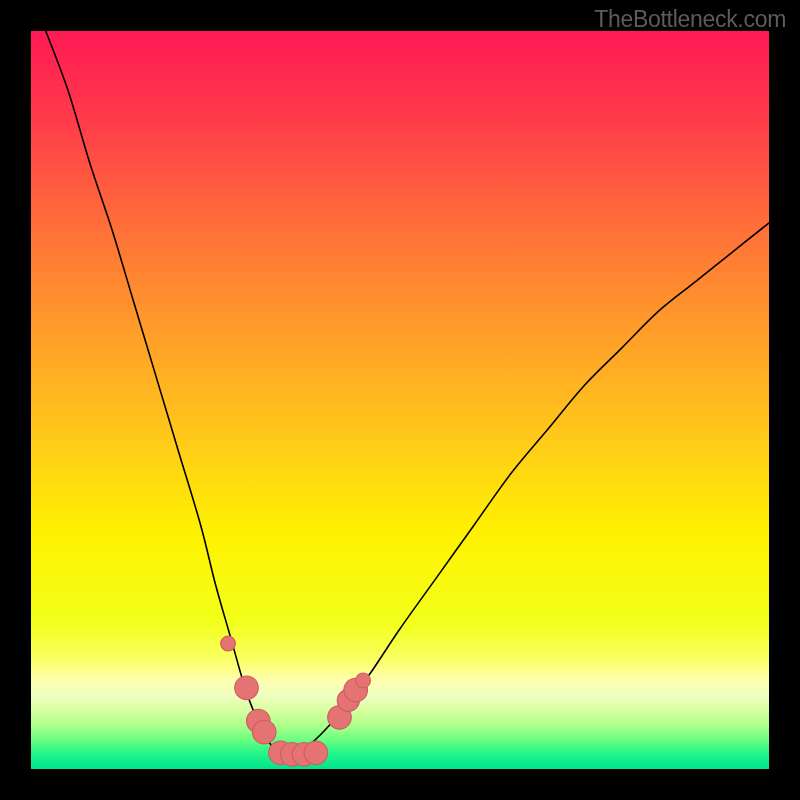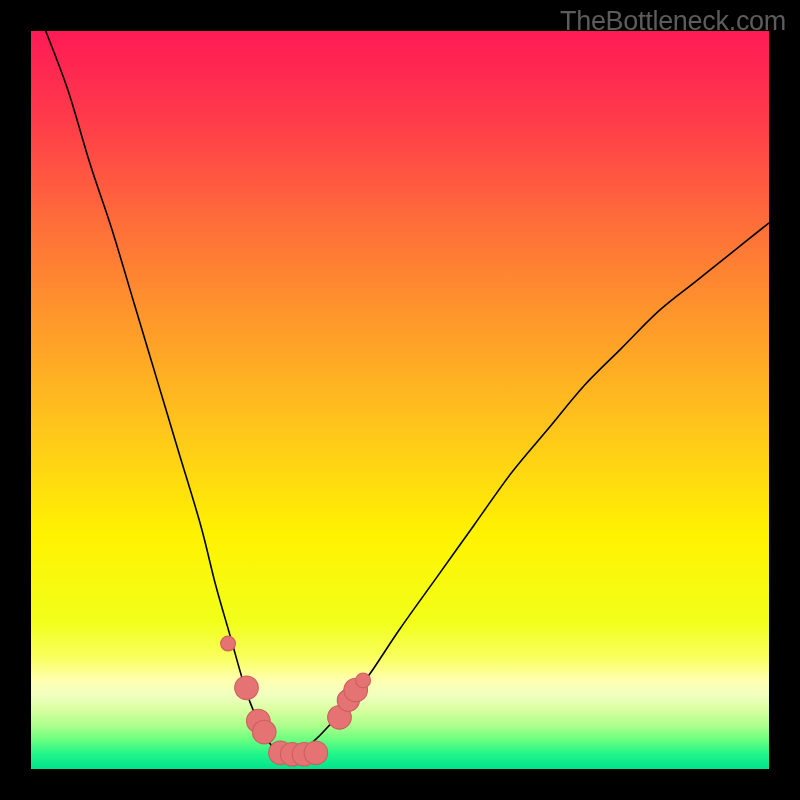--- a/index.html
+++ b/index.html
@@ -37,21 +37,21 @@
     top: 0;
     width: 100%;
     height: 100%;
     overflow: visible;
   }
   .watermark {
     position: absolute;
     right: 14px;
     top: 6px;
     color: #5c5c5c;
-    font-size: 27px;
+    font-size: 23px;
     font-weight: 400;
     letter-spacing: -0.3px;
     white-space: nowrap;
   }
 </style>
 </head>
 <body>
 
 <div class="frame">
 

